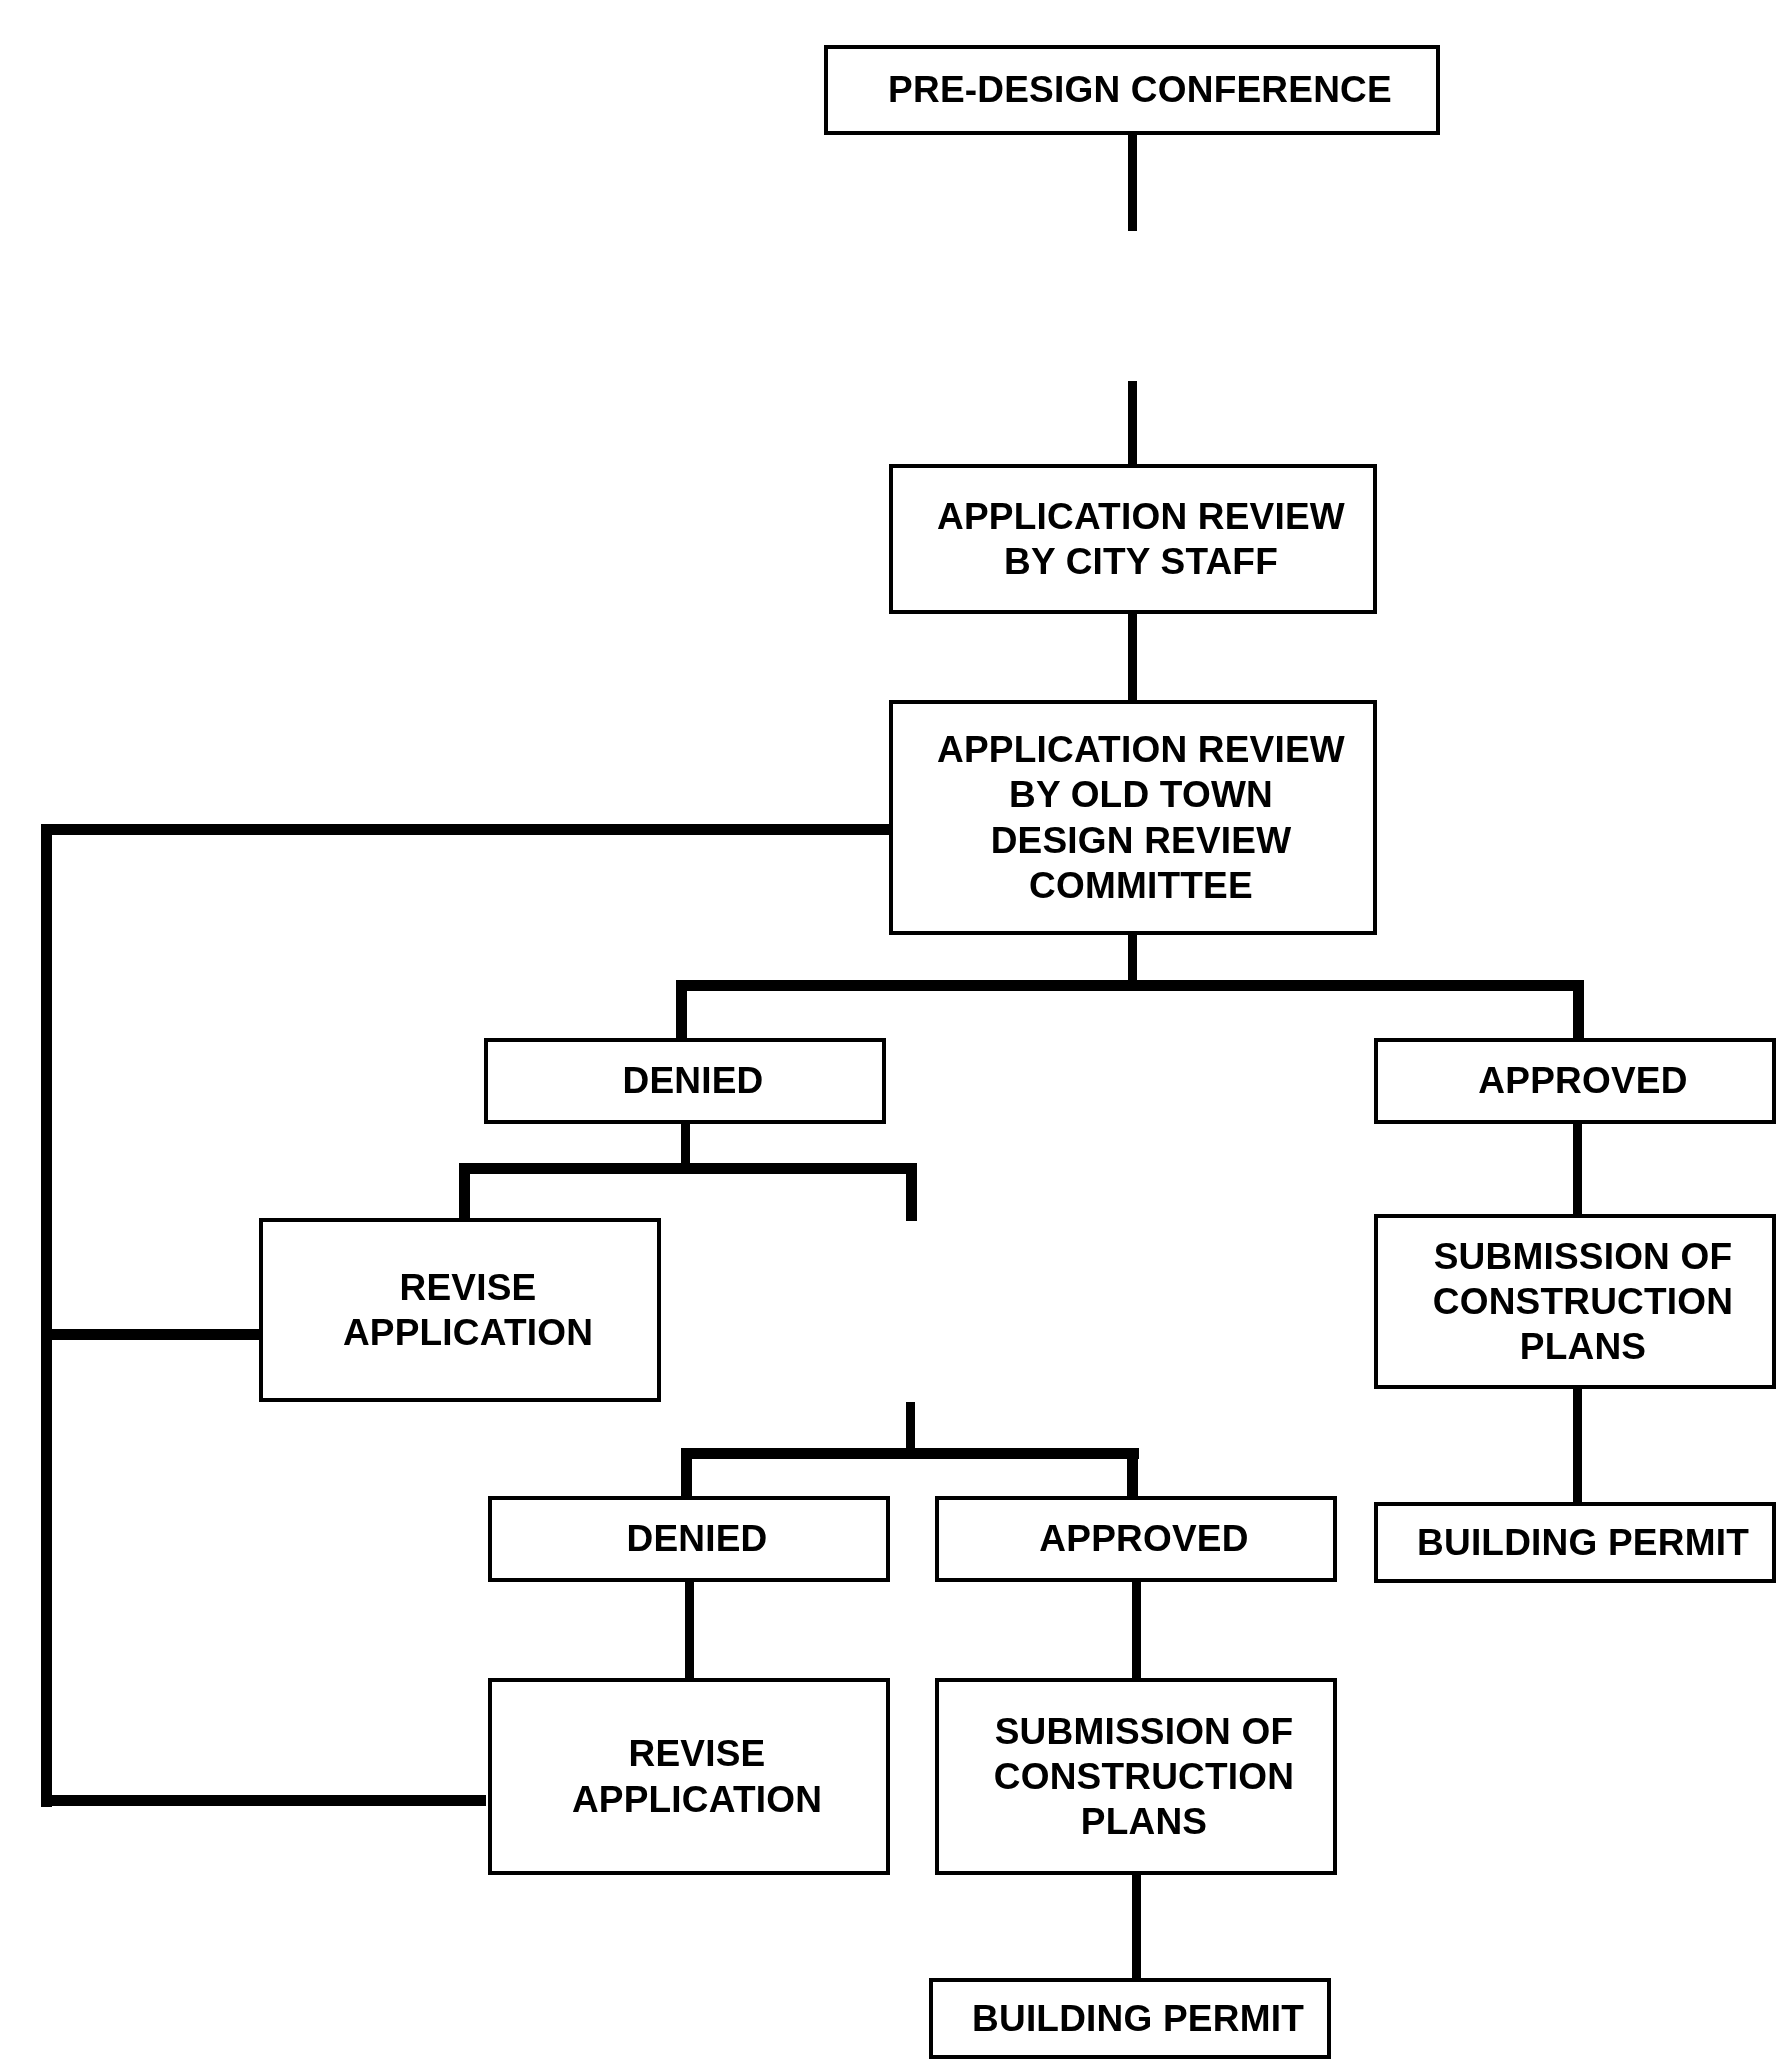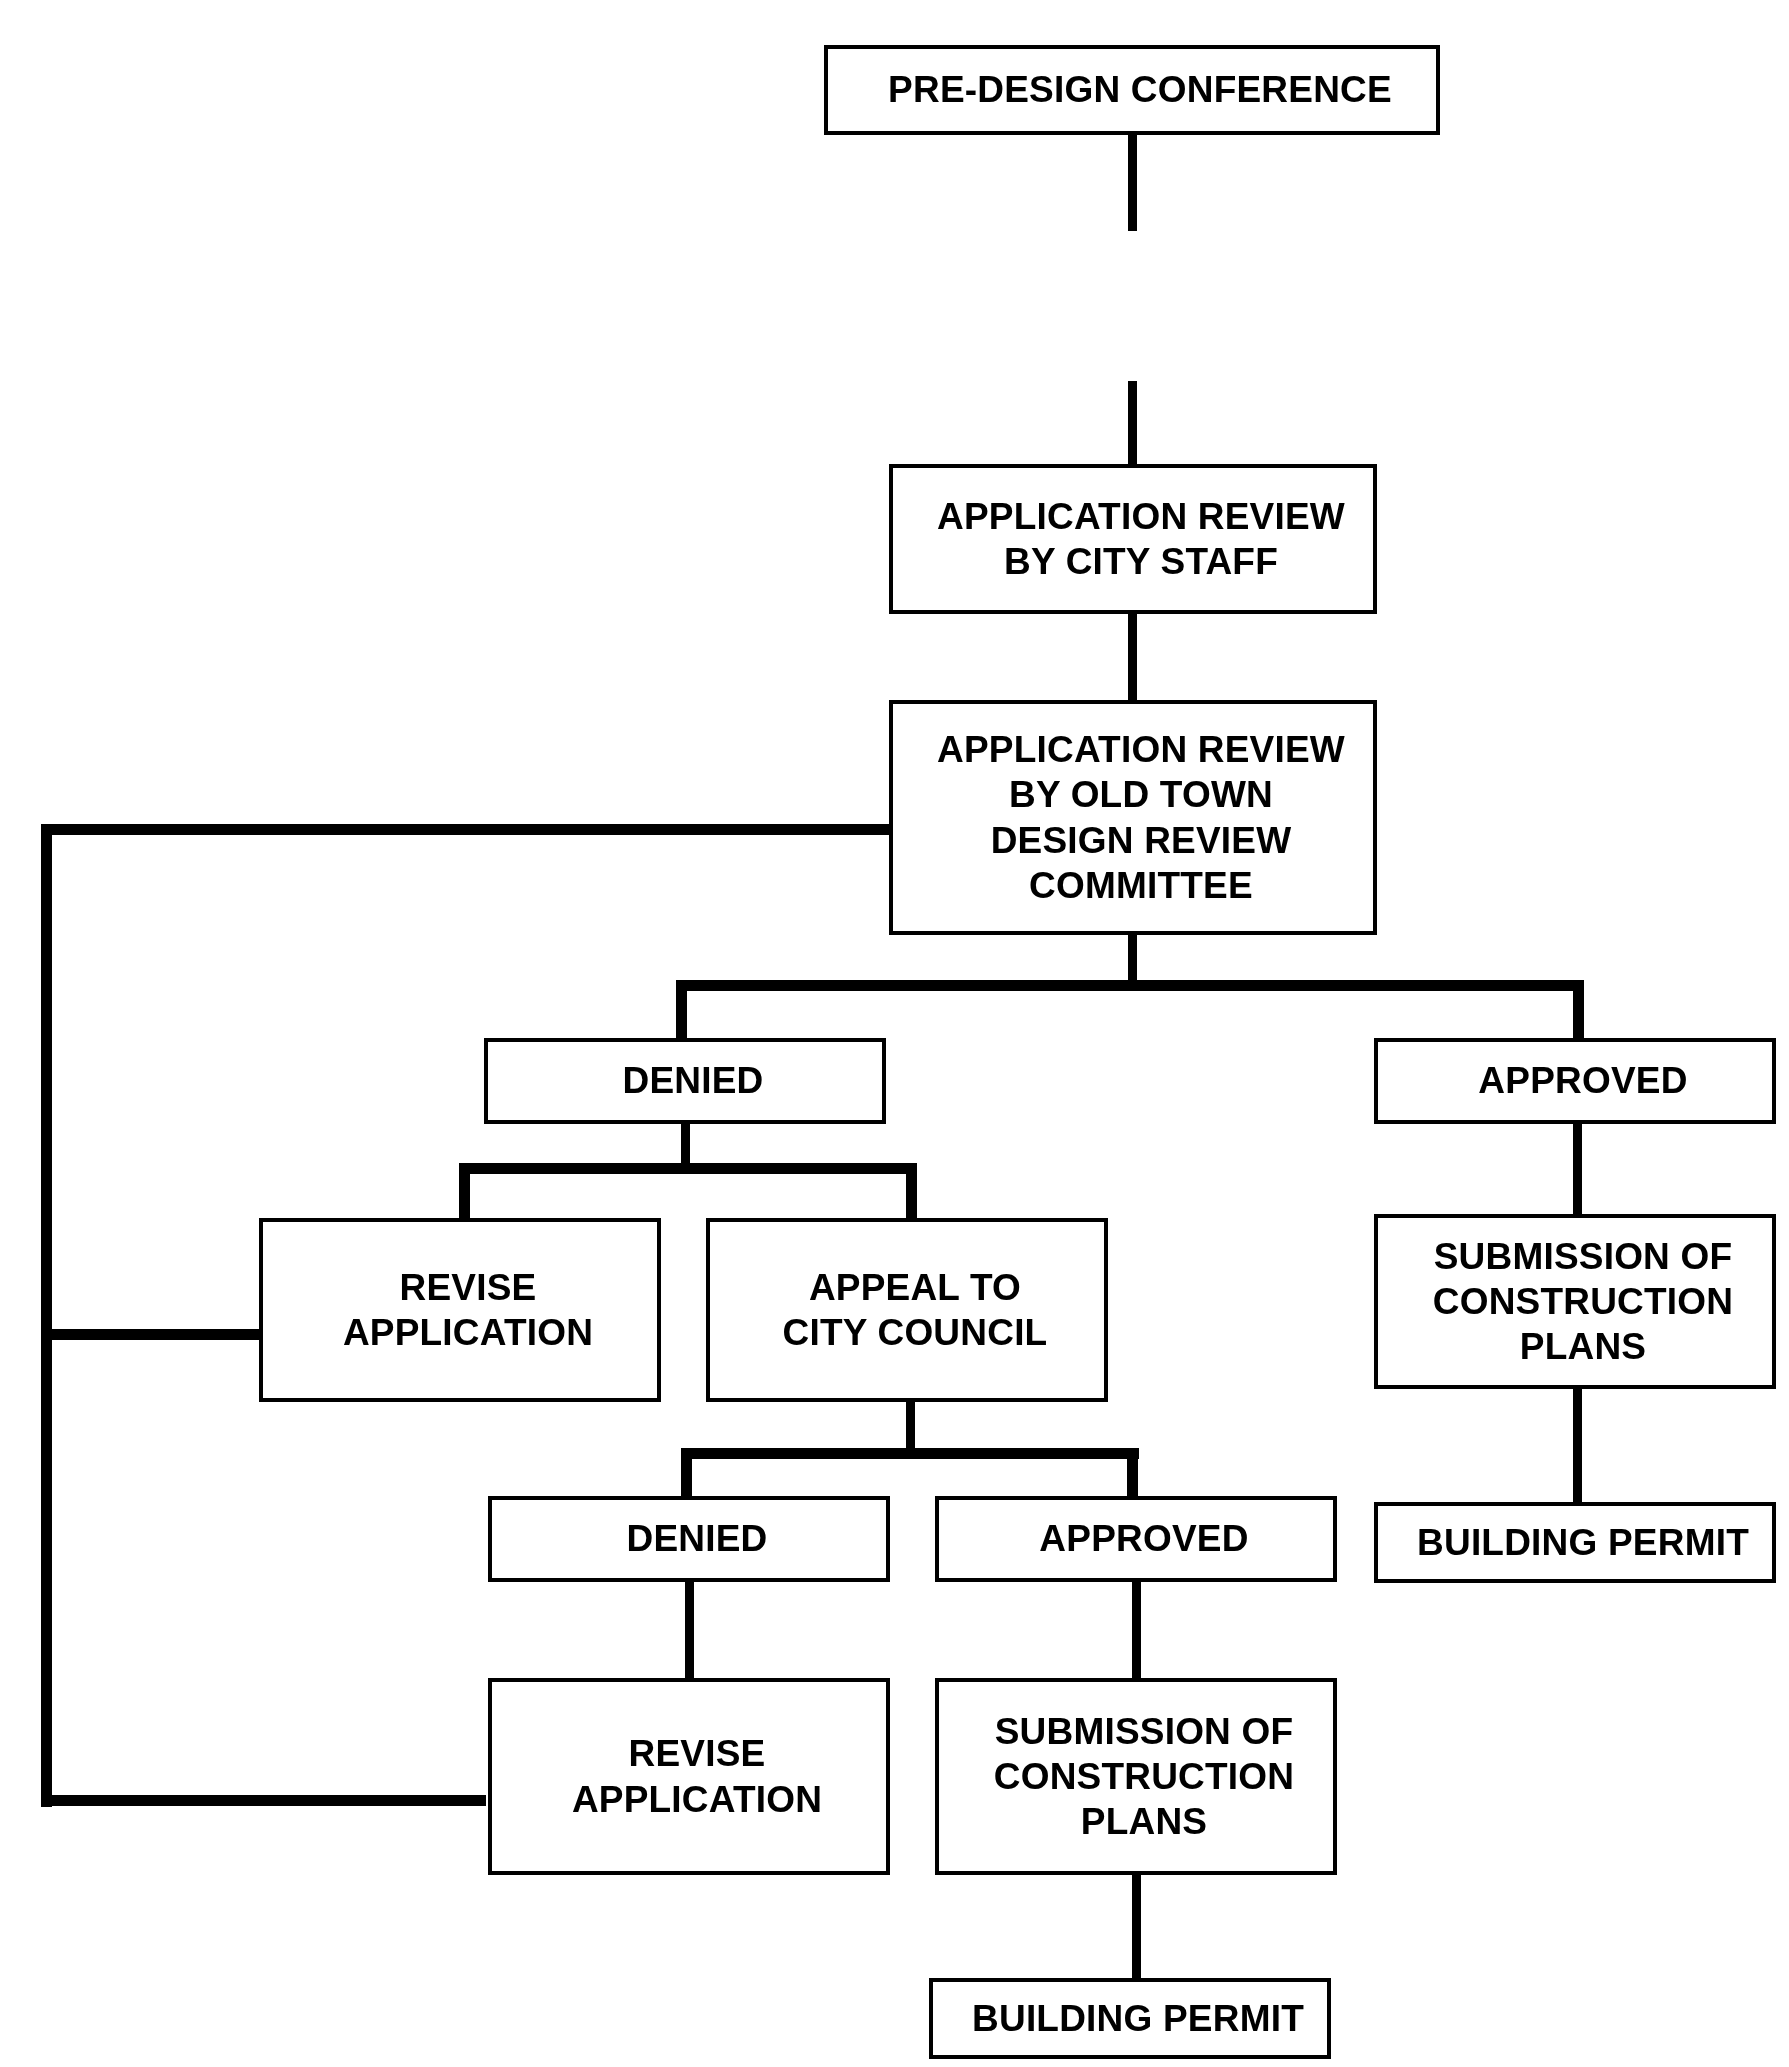--- a/index.html
+++ b/index.html
@@ -125,24 +125,20 @@
 
   <div class="node" style="left:1374px; top:1038px; width:402px; height:86px;">
     <span class="node-label">APPROVED</span>
   </div>
 
   <div class="node" style="left:259px; top:1218px; width:402px; height:184px;">
     <span class="node-label">REVISE
 APPLICATION</span>
   </div>
 
-  <div class="node" style="left:706px; top:1218px; width:402px; height:184px;">
-    <span class="node-label">APPEAL TO
-CITY COUNCIL</span>
-  </div>
 
   <div class="node" style="left:1374px; top:1214px; width:402px; height:175px;">
     <span class="node-label">SUBMISSION OF
 CONSTRUCTION
 PLANS</span>
   </div>
 
   <div class="node" style="left:1374px; top:1502px; width:402px; height:81px;">
     <span class="node-label">BUILDING PERMIT</span>
   </div>

